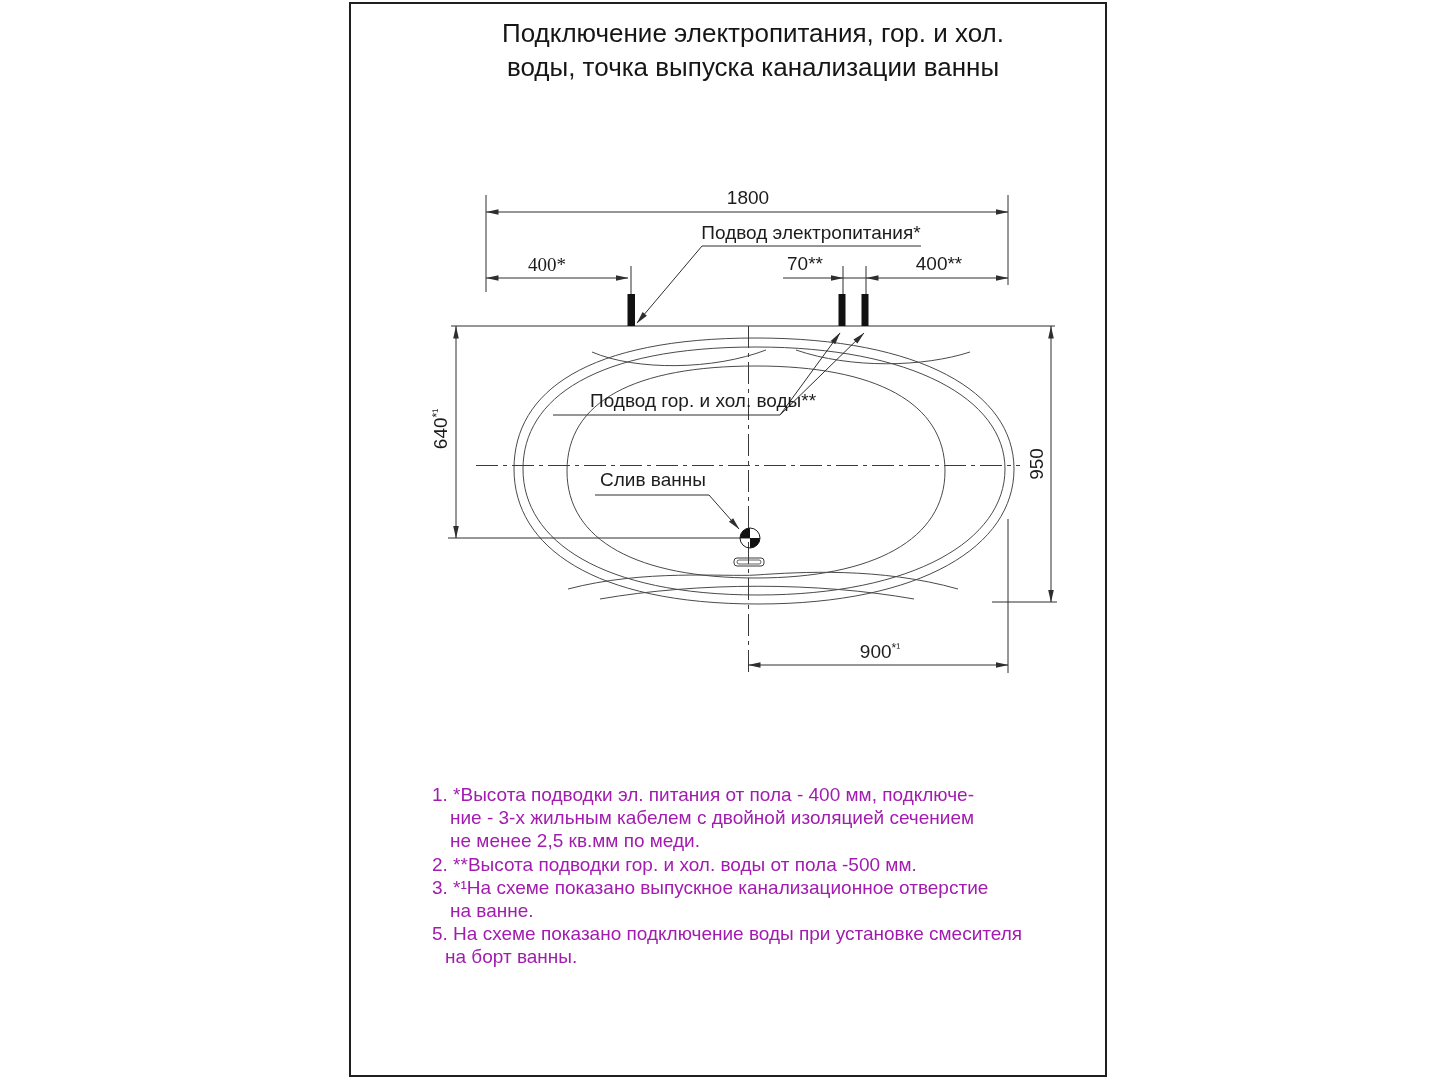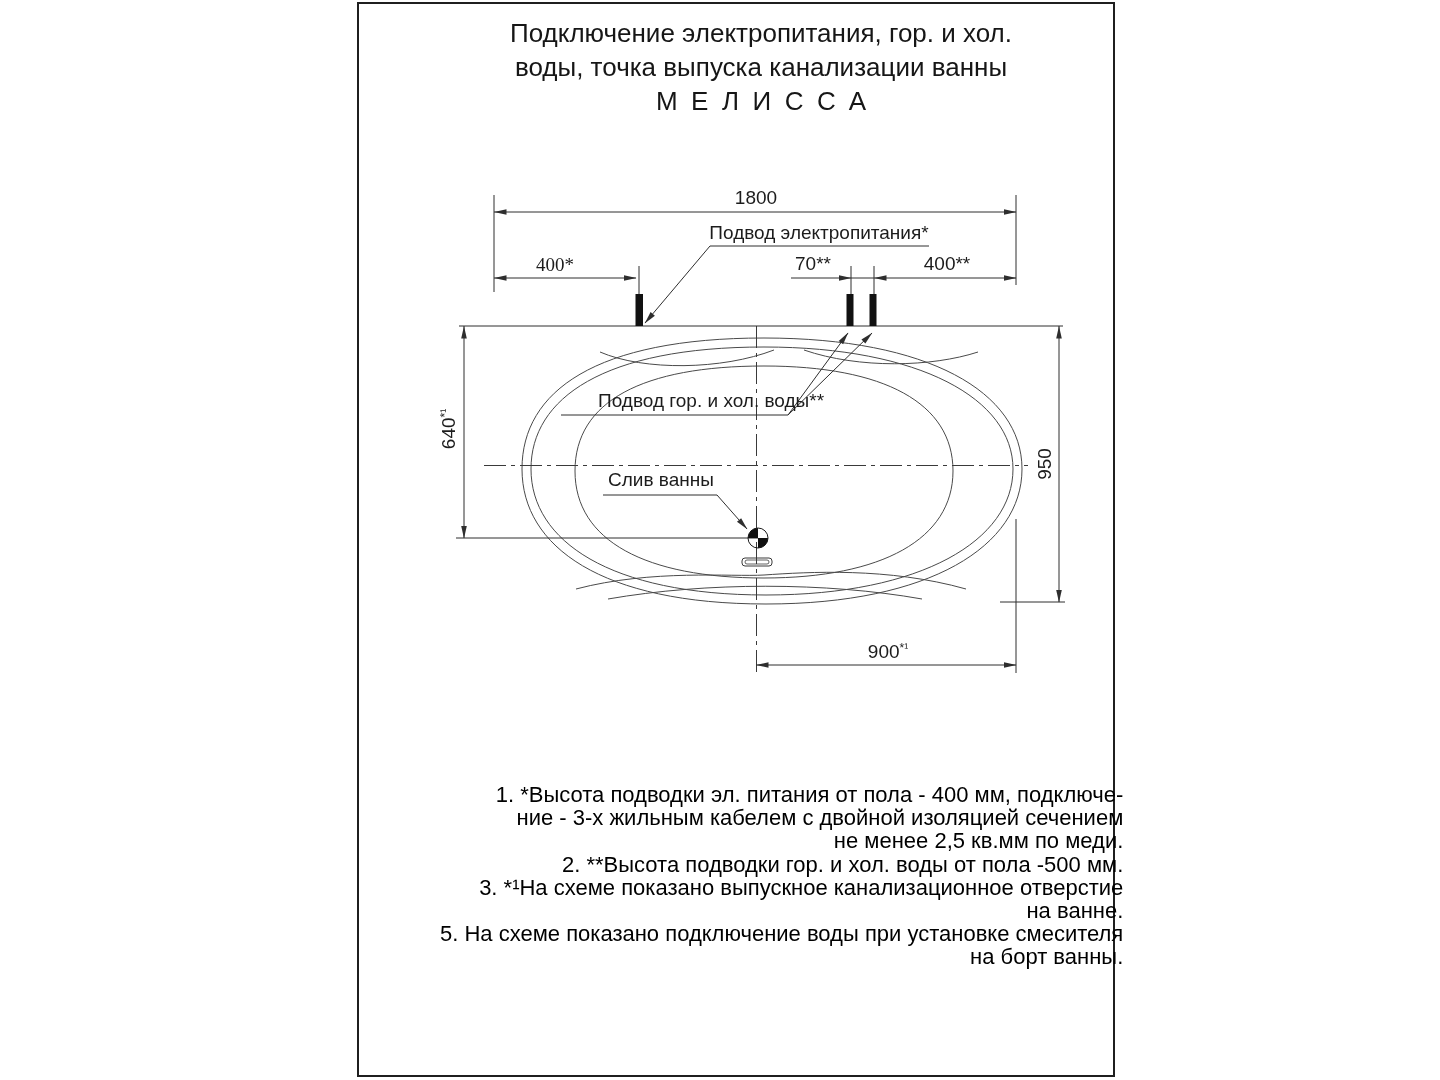--- a/index.html
+++ b/index.html
@@ -1,33 +1,33 @@
 <!DOCTYPE html>
 <html><head>
 <meta charset="utf-8">
 <style>
   * { margin:0; padding:0; box-sizing:border-box; }
   html,body { width:1440px; height:1080px; background:#ffffff; overflow:hidden;
               font-family:"Liberation Sans", sans-serif; color:#1c1c1c; }
-  .stage { position:absolute; left:16px; top:0; width:1228px; height:1080px; }
+  .stage { position:absolute; left:8px; top:0; width:1228px; height:1080px; }
   .page-border { position:absolute; left:341px; top:2px; width:758px; height:1075px;
                  border:2px solid #1f1f1f; background:transparent; }
   svg.linework { position:absolute; left:0; top:0; width:1440px; height:1080px; }
 
   .title { position:absolute; left:400px; top:16px; width:690px; text-align:center;
            font-size:26px; line-height:34px; color:#161616; }
   .title .brand { letter-spacing:0.52em; padding-left:0.52em; }
 
   .lbl { position:absolute; font-size:19px; white-space:nowrap; color:#1c1c1c; }
   .ctr { transform:translateX(-50%); }
   .rot { transform:translate(-50%,-50%) rotate(-90deg); }
   .sup { font-size:12px; vertical-align:6px; }
 
-  .notes { position:absolute; left:424px; top:783px; font-size:22px; line-height:23.2px;
-           color:#000000;text-align:right; }
+  .notes { position:absolute; left:424px; top:783px; font-size:19px; line-height:23.2px;
+           color:#a21caf; }
   .notes .i1 { padding-left:18px; }
   .notes .i2 { padding-left:13px; }
 </style>
 </head>
 <body>
 
 <div class="stage">
 
   <div class="page-border"></div>
 
@@ -101,21 +101,20 @@
       <path d="M742,538 L742,528 A10,10 0 0 0 732,538 Z" fill="#111"></path>
       <path d="M742,538 L742,548 A10,10 0 0 0 752,538 Z" fill="#111"></path>
       <rect x="726" y="558" width="30" height="8" rx="3" fill="none" stroke="#3a3a3a" stroke-width="1"></rect>
       <rect x="729" y="560" width="24" height="4" rx="2" fill="none" stroke="#3a3a3a" stroke-width="0.8"></rect>
     </g>
   </svg>
 
   <div class="title">
     <div>Подключение электропитания, гор. и хол.</div>
     <div>воды, точка выпуска канализации ванны</div>
-    <div class="brand">МЕЛИССА</div>
   </div>
 
   <div class="lbl ctr" style="left:740px; top:187px;">1800</div>
 
   <div class="lbl ctr" style="left:803px; top:222px;">Подвод электропитания*</div>
 
   <div class="lbl ctr" style="left:539px; top:254px;font-family:Liberation Serif, serif;">400*</div>
 
   <div class="lbl ctr" style="left:797px; top:253px;">70**</div>
 

